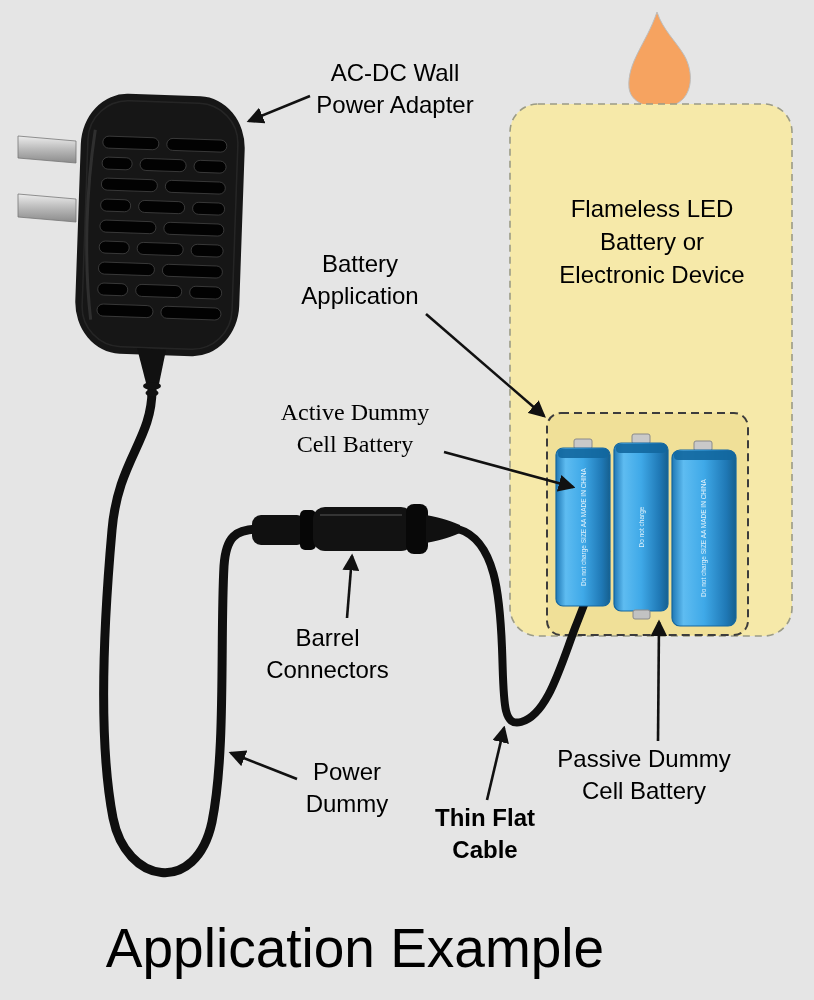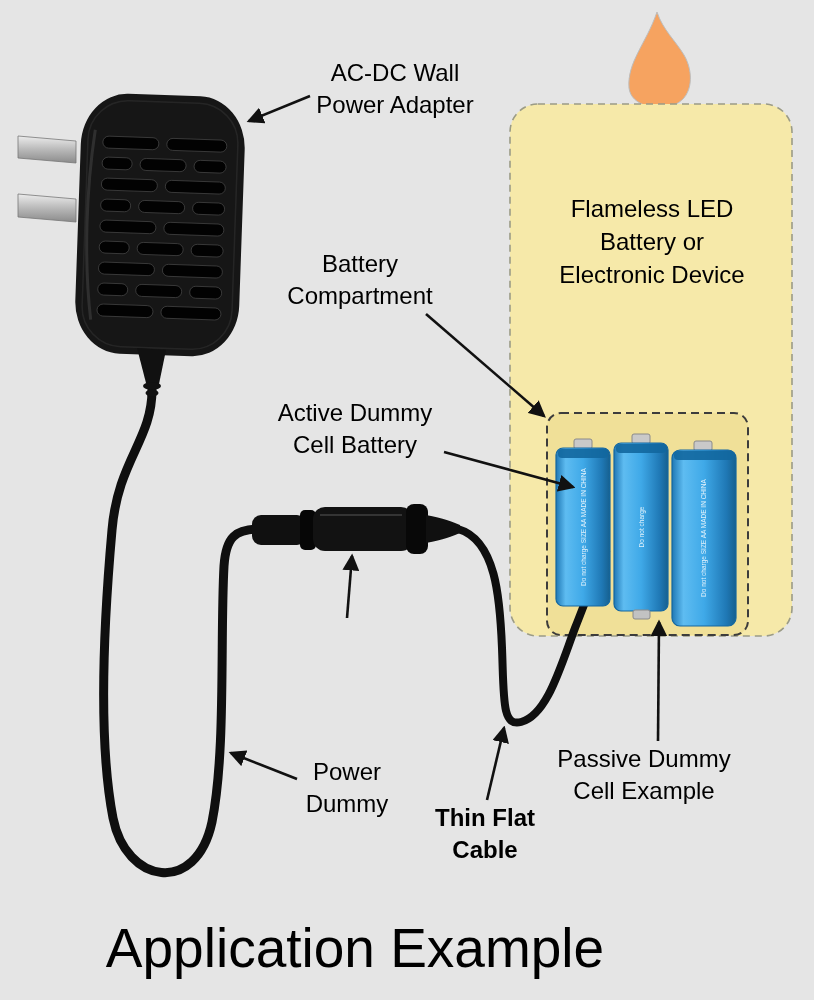--- a/index.html
+++ b/index.html
@@ -144,34 +144,36 @@
       <line x1="297" y1="779" x2="231" y2="753"></line>
       <line x1="487" y1="800" x2="504" y2="728"></line>
       <line x1="658" y1="741" x2="659" y2="622"></line>
     </g>
   </svg>
 
   <div class="label" style="left:295px; top:57px; width:200px;">AC-DC Wall
 Power Adapter</div>
 
   <div class="label" style="left:260px; top:248px; width:200px;">Battery
-Compartment</div>
+Application</div>
 
-  <div class="label" style="left:250px; top:397px; width:210px;">Active Dummy
+  <div class="label" style="left:250px; top:397px; width:210px;font-family:Liberation Serif, serif;">Active Dummy
 Cell Battery</div>
 
+  <div class="label" style="left:235px; top:622px; width:185px;">Barrel
+Connectors</div>
 
   <div class="label" style="left:287px; top:756px; width:120px;">Power
 Dummy</div>
 
   <div class="label" style="left:417px; top:802px; width:136px;font-weight:bold;">Thin Flat
 Cable</div>
 
   <div class="label" style="left:535px; top:743px; width:218px;">Passive Dummy
-Cell Example</div>
+Cell Battery</div>
 
   <div class="label" style="left:527px; top:192px; width:250px; line-height:1.38;">Flameless LED
 Battery or
 Electronic Device</div>
 
   <div class="title">Application Example</div>
 
 </div>
 
 </body></html>

